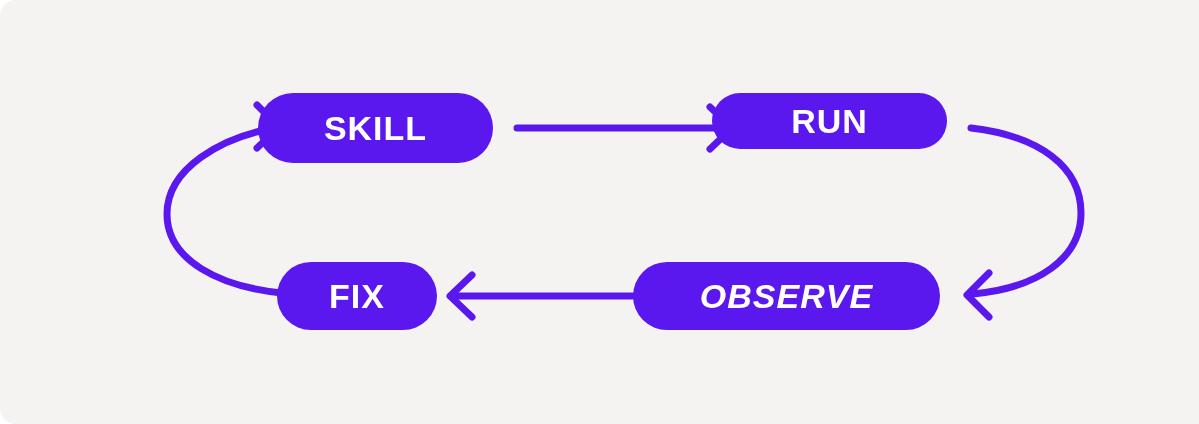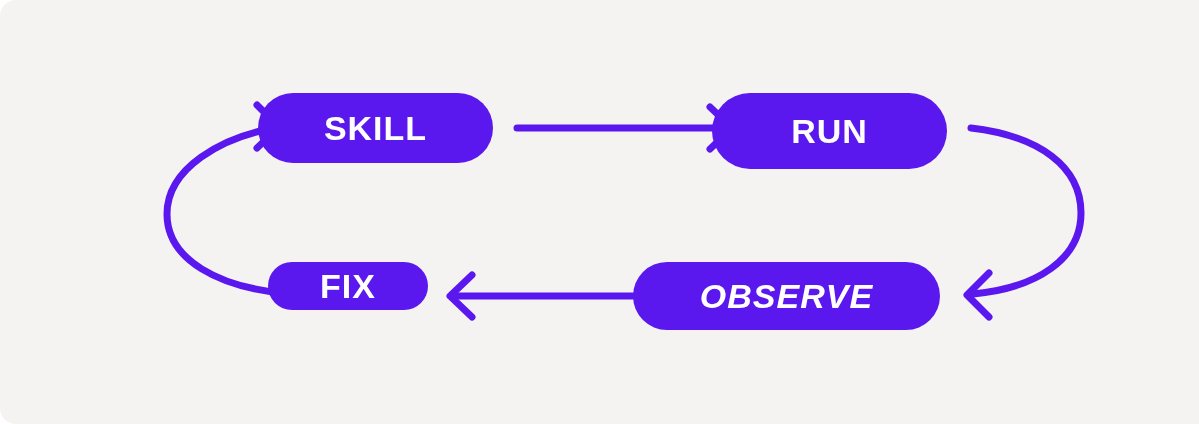--- a/index.html
+++ b/index.html
@@ -47,23 +47,23 @@
   .node-label{
     color:var(--node-text);
     font-weight:700;
     font-size:34px;
     letter-spacing:1px;
     line-height:1;
     user-select:none;
   }
   
   .node-skill  { left:258px; top:93px;  width:235px; height:70px; }
-  .node-run    { left:712px; top:93px;  width:235px; height:76px; }
+  .node-run    { left:712px; top:93px;  width:235px; height:56px; }
   .node-observe{ left:633px; top:262px; width:307px; height:68px;font-style:italic; }
-  .node-fix    { left:268px; top:262px; width:160px; height:48px; }
+  .node-fix    { left:277px; top:262px; width:160px; height:68px; }
 </style>
 </head>
 <body>
 
 <div class="canvas">
 
   <svg class="edges" viewBox="0 0 1199 424" aria-hidden="true">
 
     <g>
       <path class="edge" d="M493 128 H707"></path>

